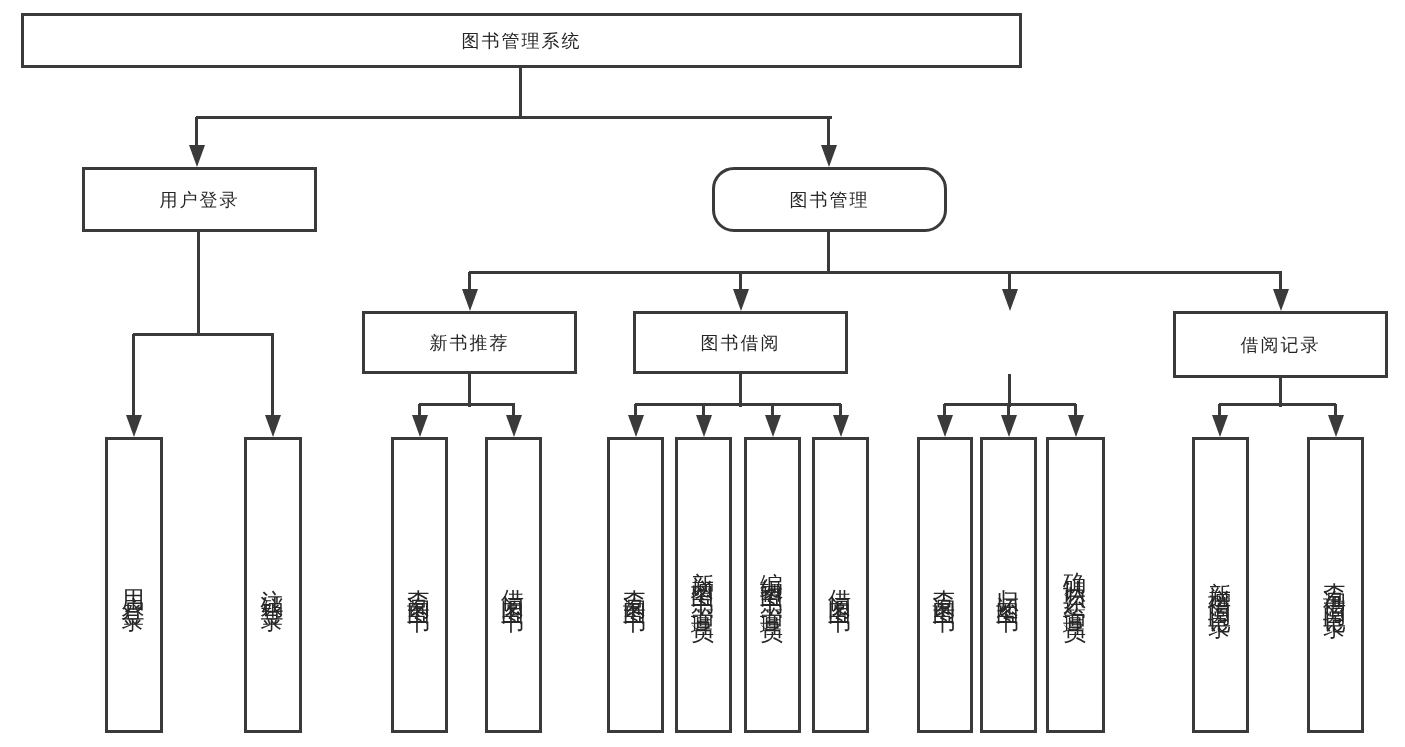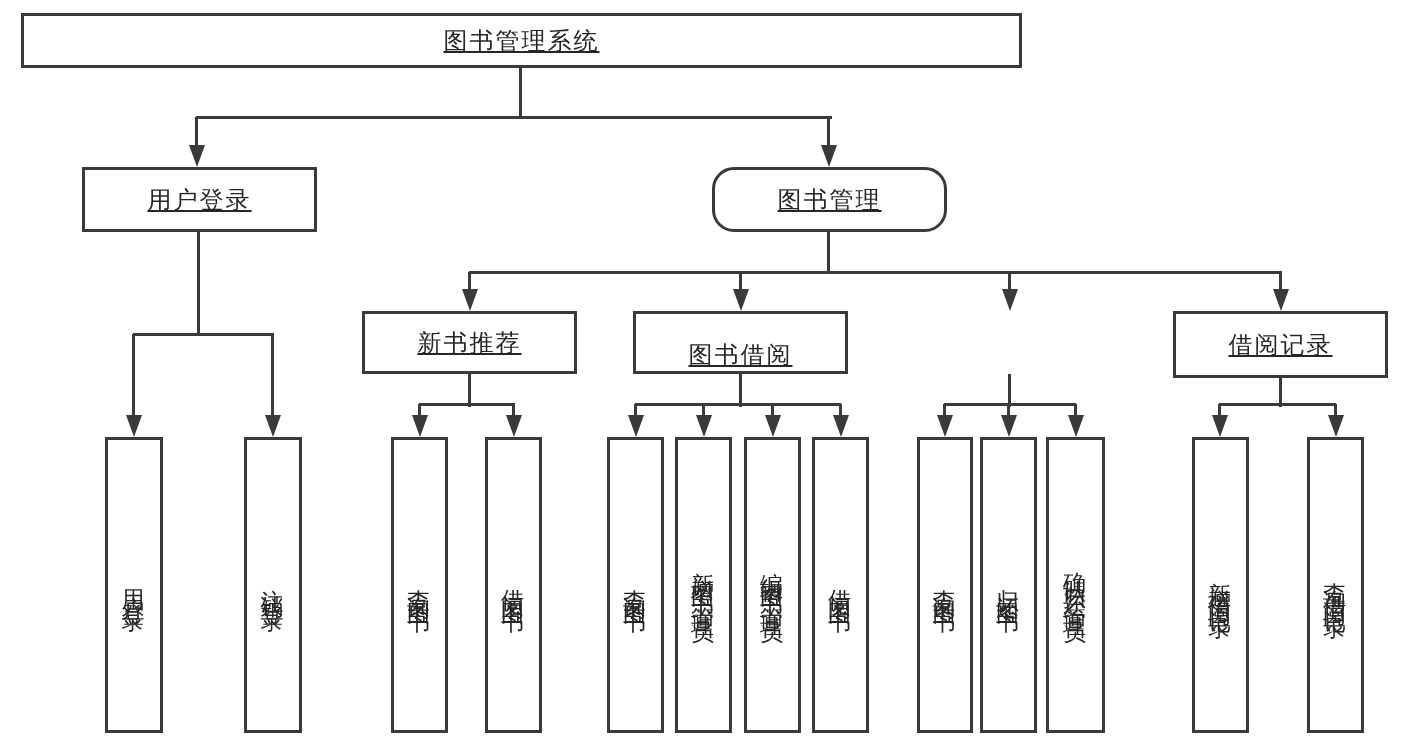--- a/index.html
+++ b/index.html
@@ -20,23 +20,22 @@
     box-sizing: border-box;
     border: 3px solid #3a3a3a;
     background: #ffffff;
     display: flex;
     align-items: center;
     justify-content: center;
     color: #262626;
     z-index: 2;
   }
   .hbox {
-    font-size: 24px;
+    font-size: 18px;
     letter-spacing: 2px;
-    text-decoration: underline;
   }
   .vbox {
     writing-mode: vertical-rl;
     text-orientation: mixed;
     font-size: 23px;
     letter-spacing: 7px;
     top: 437px;
     height: 296px;
     width: 57px;
   }
@@ -133,21 +132,21 @@
   <div class="box hbox" style="left:82px; top:167px; width:235px; height:65px;">
     <span>用户登录</span>
   </div>
   <div class="box hbox" style="left:712px; top:167px; width:235px; height:65px;border-radius:22px;">
     <span>图书管理</span>
   </div>
 
   <div class="box hbox" style="left:362px; top:311px; width:215px; height:63px;">
     <span>新书推荐</span>
   </div>
-  <div class="box hbox" style="left:633px; top:311px; width:215px; height:63px;align-items:flex-end;">
+  <div class="box hbox" style="left:633px; top:311px; width:215px; height:63px;">
     <span>图书借阅</span>
   </div>
   <div class="box hbox" style="left:1173px; top:311px; width:215px; height:67px;">
     <span>借阅记录</span>
   </div>
 
   <div class="box vbox" style="left:105px; width:58px;">
     <span>用户登录</span>
   </div>
   <div class="box vbox" style="left:244px; width:58px;">

